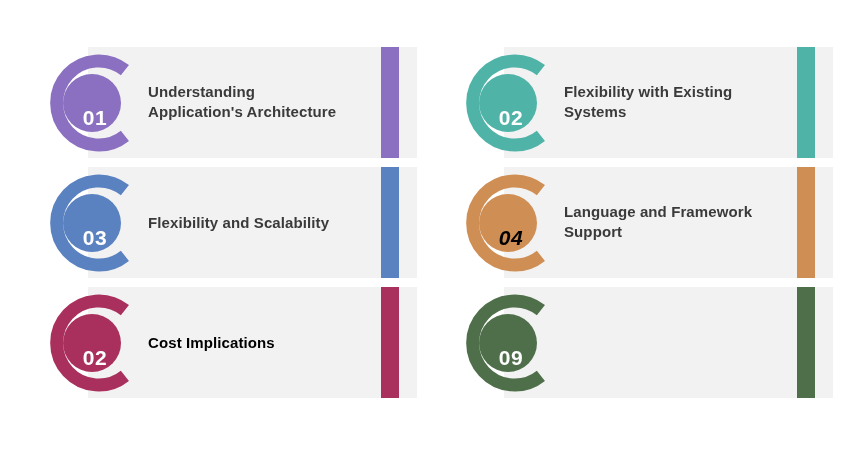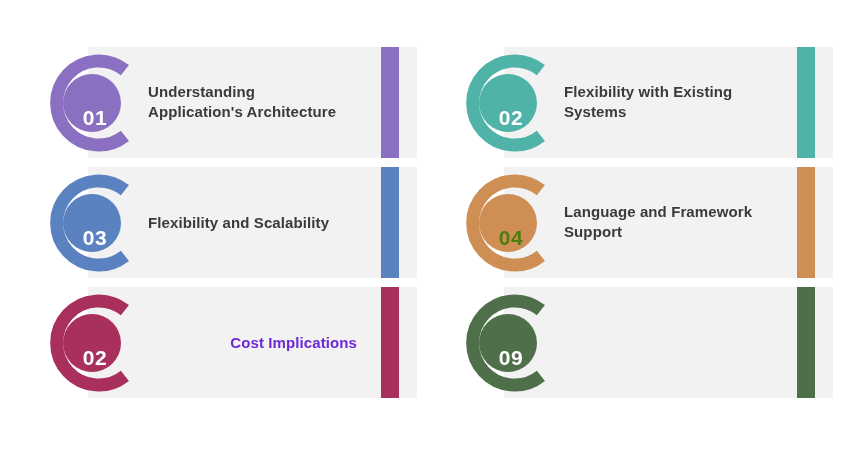--- a/index.html
+++ b/index.html
@@ -156,29 +156,29 @@
       <div class="panel" style="background: rgb(242, 242, 242);">
         <div class="accent-bar" style="background: rgb(207, 142, 84);"></div>
       </div>
       <div class="title" style="color: rgb(58, 58, 58);">Language and Framework
 Support</div>
       <div class="badge">
         <svg viewBox="0 0 104 104">
           <path d="M 88.9 19.2 A 42 42 0 1 0 88.9 84.8" fill="none" stroke-width="13" stroke-linecap="butt" stroke="#cf8e54"></path>
           <circle cx="56" cy="52" r="29" fill="#cf8e54"></circle>
         </svg>
-        <div class="badge-number" style="color: #4d7c0f;">04</div>
+        <div class="badge-number" style="color: #000000; font-style: italic;">04</div>
       </div>
     </div>
 
     <div class="card">
       <div class="panel" style="background: rgb(242, 242, 242);">
         <div class="accent-bar" style="background: rgb(169, 48, 92);"></div>
       </div>
-      <div class="title" style="color: #6d28d9; text-align: right;">Cost Implications</div>
+      <div class="title" style="color: #000000;">Cost Implications</div>
       <div class="badge">
         <svg viewBox="0 0 104 104">
           <path d="M 88.9 19.2 A 42 42 0 1 0 88.9 84.8" fill="none" stroke-width="13" stroke-linecap="butt" stroke="#a9305c"></path>
           <circle cx="56" cy="52" r="29" fill="#a9305c"></circle>
         </svg>
         <div class="badge-number" style="color: rgb(255, 255, 255);">02</div>
       </div>
     </div>
 
     <div class="card">

